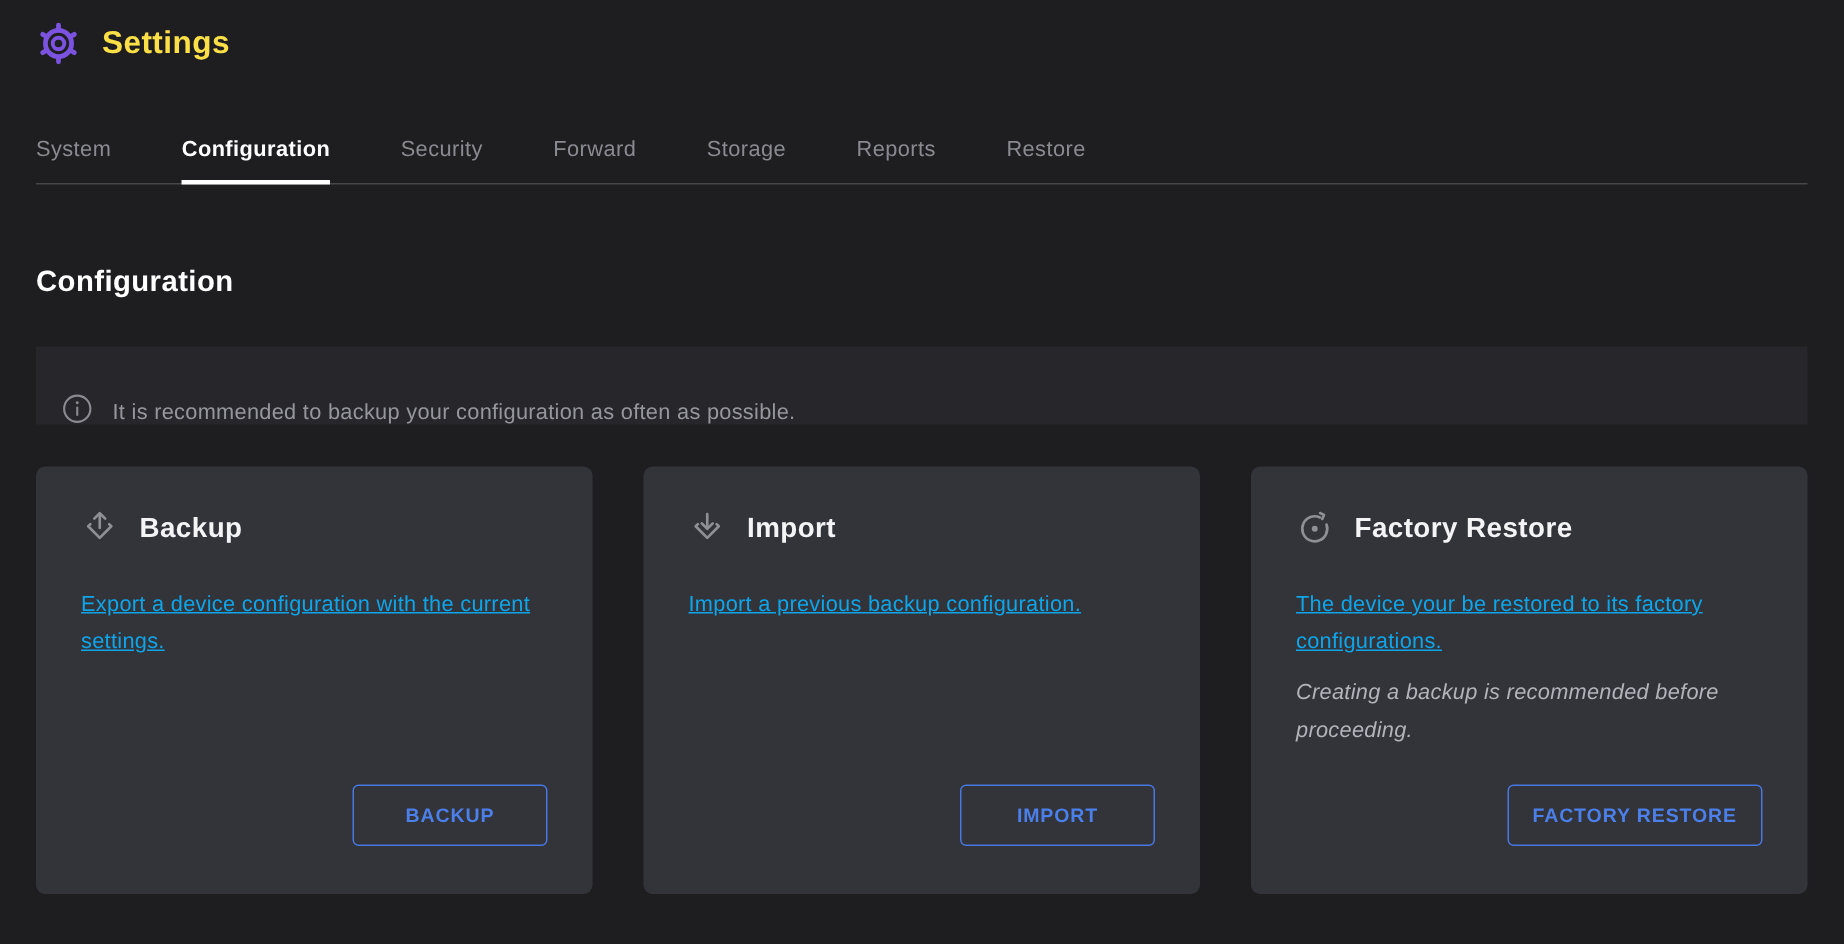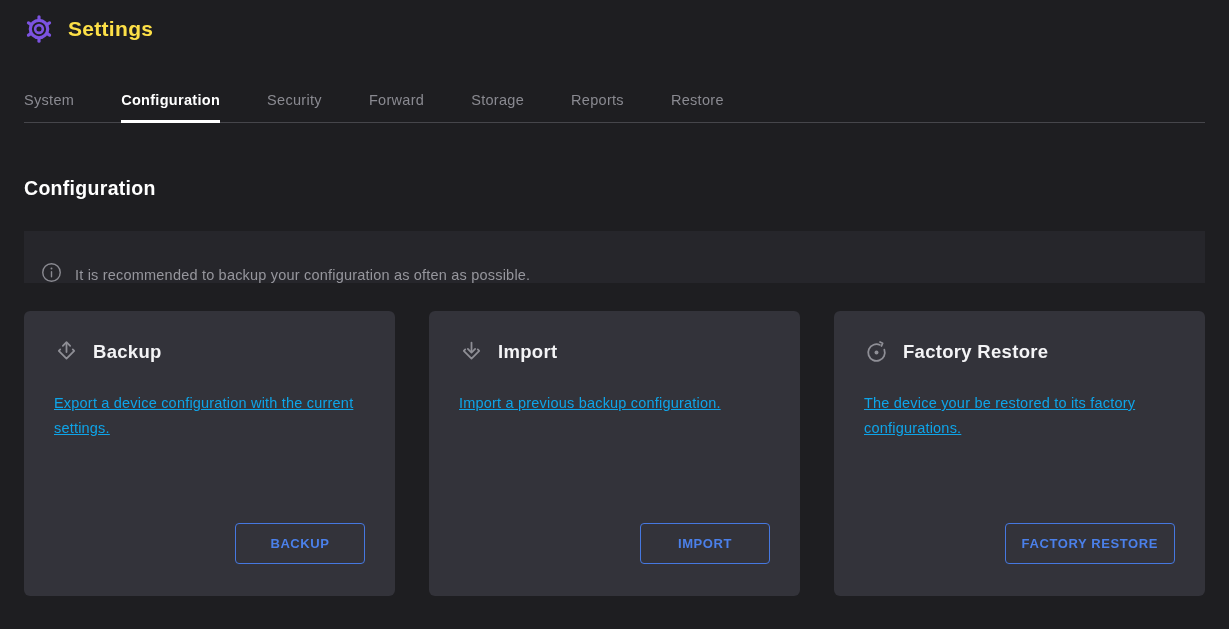--- a/index.html
+++ b/index.html
@@ -188,16 +188,17 @@
       <span class="icon-wrap">
         <svg width="25" height="25" viewBox="0 0 24 24" fill="none" stroke="#8f8f96" stroke-width="1.7" stroke-linecap="round" stroke-linejoin="round">
           <circle cx="12" cy="13" r="8" stroke-dasharray="43.6 6.7" transform="rotate(-20 12 13)"></circle>
           <path d="M15.4 2.9 L17.9 4.1 L16.8 6.7"></path>
           <circle cx="12" cy="13" r="1.9" fill="#8f8f96" stroke="none"></circle>
         </svg>
       </span>
       <span class="card-title">Factory Restore</span>
     </div>
     <div class="card-desc">The device your be restored to its factory configurations.</div>
+    <div class="card-note">Creating a backup is recommended before proceeding.</div>
     <button class="card-button">FACTORY RESTORE</button>
   </div>
 
 </div>
 
 </body></html>

